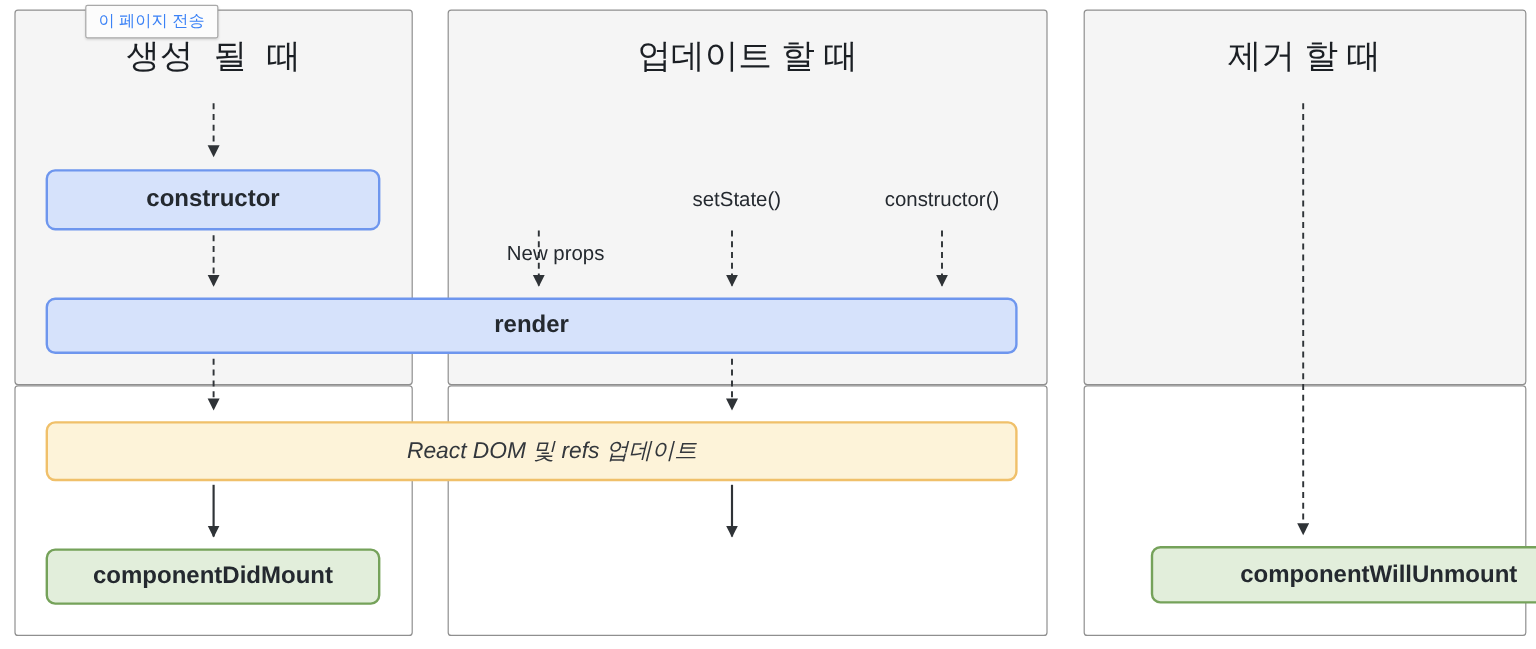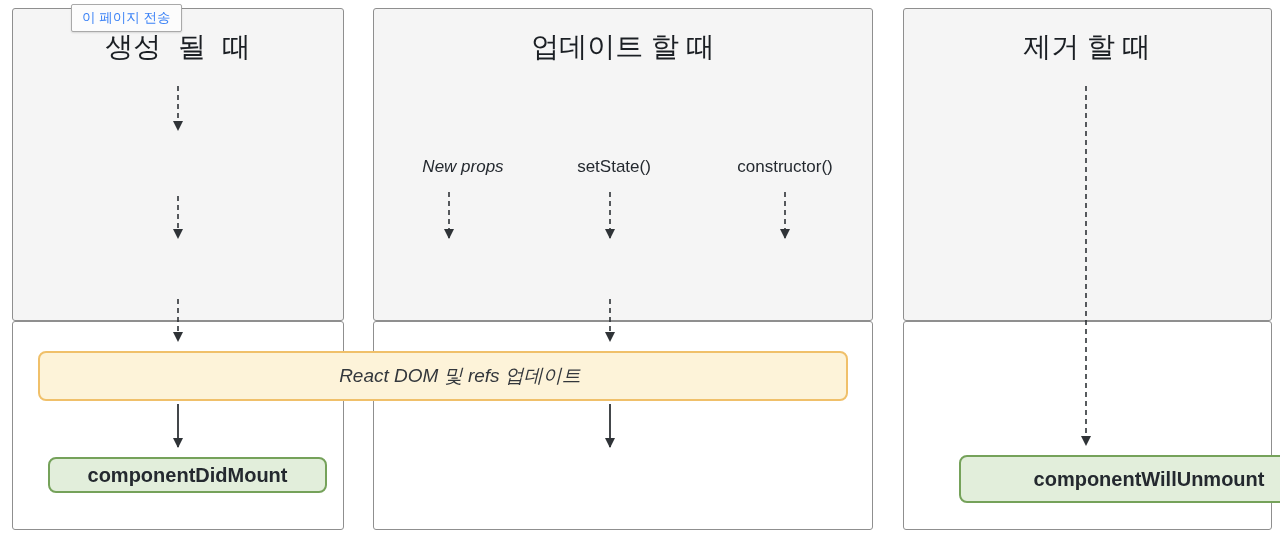--- a/index.html
+++ b/index.html
@@ -23,21 +23,21 @@
     display:flex;align-items:center;justify-content:center;
     font-size:20px;font-weight:bold;color:#24292f;white-space:nowrap;
   }
   .node.blue{background:var(--blue-bg,#d6e2fb);border:2px solid var(--blue-border,#6e96ee);}
   .node.yellow{background:var(--yellow-bg,#fdf3d9);border:2px solid var(--yellow-border,#f0c06a);font-weight:normal;font-style:italic;font-size:19px;color:#33373c;padding-left:34px;}
   .node.green{background:var(--green-bg,#e2eedb);border:2px solid var(--green-border,#75a25a);}
   .trigger-label{
     position:absolute;transform:translateX(-50%);z-index:3;
     font-size:17px;color:#24292f;white-space:nowrap;
   }
-  .trigger-label.italic{font-style:italic;}
+  .trigger-label.italic{margin-top:45px;}
   .tooltip{
     position:absolute;z-index:5;box-sizing:border-box;
     background:#fcfcfc;border:1px solid #a9a9a9;border-radius:2px;
     box-shadow:0 1px 2px rgba(0,0,0,.12);
     padding:4px 10px;font-size:13.5px;color:#3b82f6;white-space:nowrap;
   }
 </style>
 </head>
 <body>
 
@@ -72,19 +72,21 @@
   </svg>
 
   <div class="col-title" style="left:178px;top:28px;font-family:Liberation Mono, monospace;">생성 될 때</div>
   <div class="col-title" style="left:1087px;top:28px;">제거 할 때</div>
   <div class="col-title" style="left:623px;top:28px;">업데이트 할 때</div>
 
   <div class="trigger-label italic" style="left:463px;top:157px;">New props</div>
   <div class="trigger-label" style="left:614px;top:157px;">setState()</div>
   <div class="trigger-label" style="left:785px;top:157px;">constructor()</div>
 
+  <div class="node blue" style="left:38px;top:141px;width:279px;height:51px;">constructor</div>
+  <div class="node blue" style="left:38px;top:248px;width:810px;height:47px;">render</div>
   <div class="node yellow" style="left:38px;top:351px;width:810px;height:50px;">React DOM 및 refs 업데이트</div>
-  <div class="node green" style="left:48px;top:457px;width:279px;height:36px;">componentDidMount</div>
+  <div class="node green" style="left:38px;top:457px;width:279px;height:47px;">componentDidMount</div>
   <div class="node green" style="left:959px;top:455px;width:380px;height:48px;">componentWillUnmount</div>
 
   <div class="tooltip" style="left:71px;top:4px;">이 페이지 전송</div>
 
 </div>
 
 </body></html>

